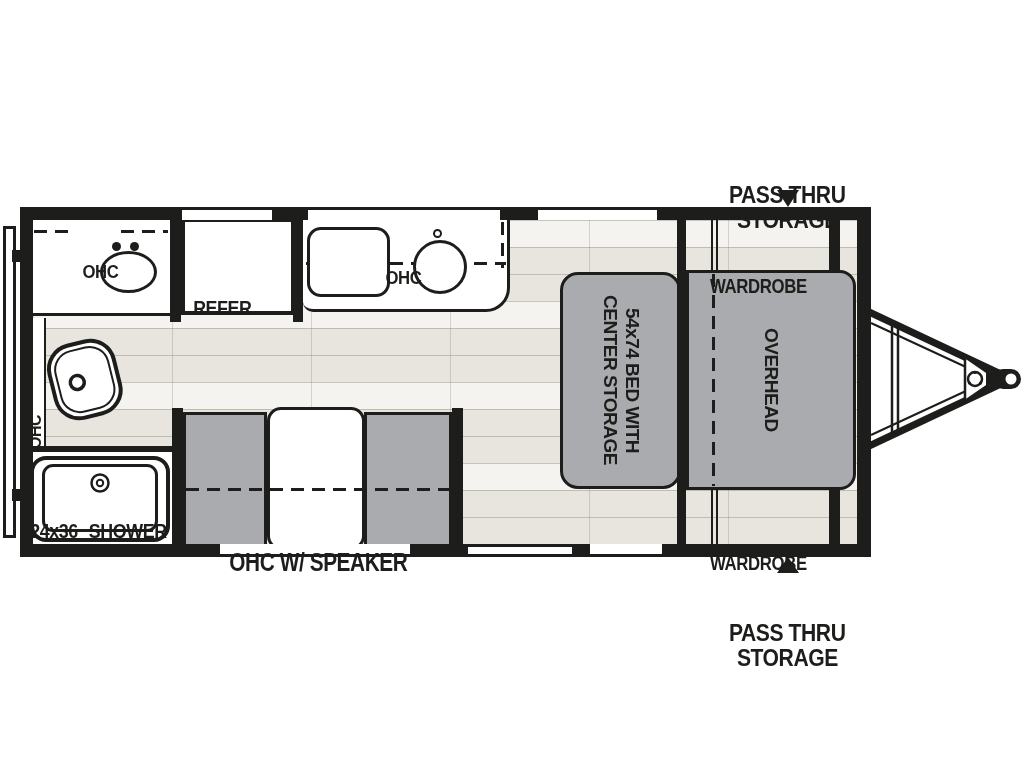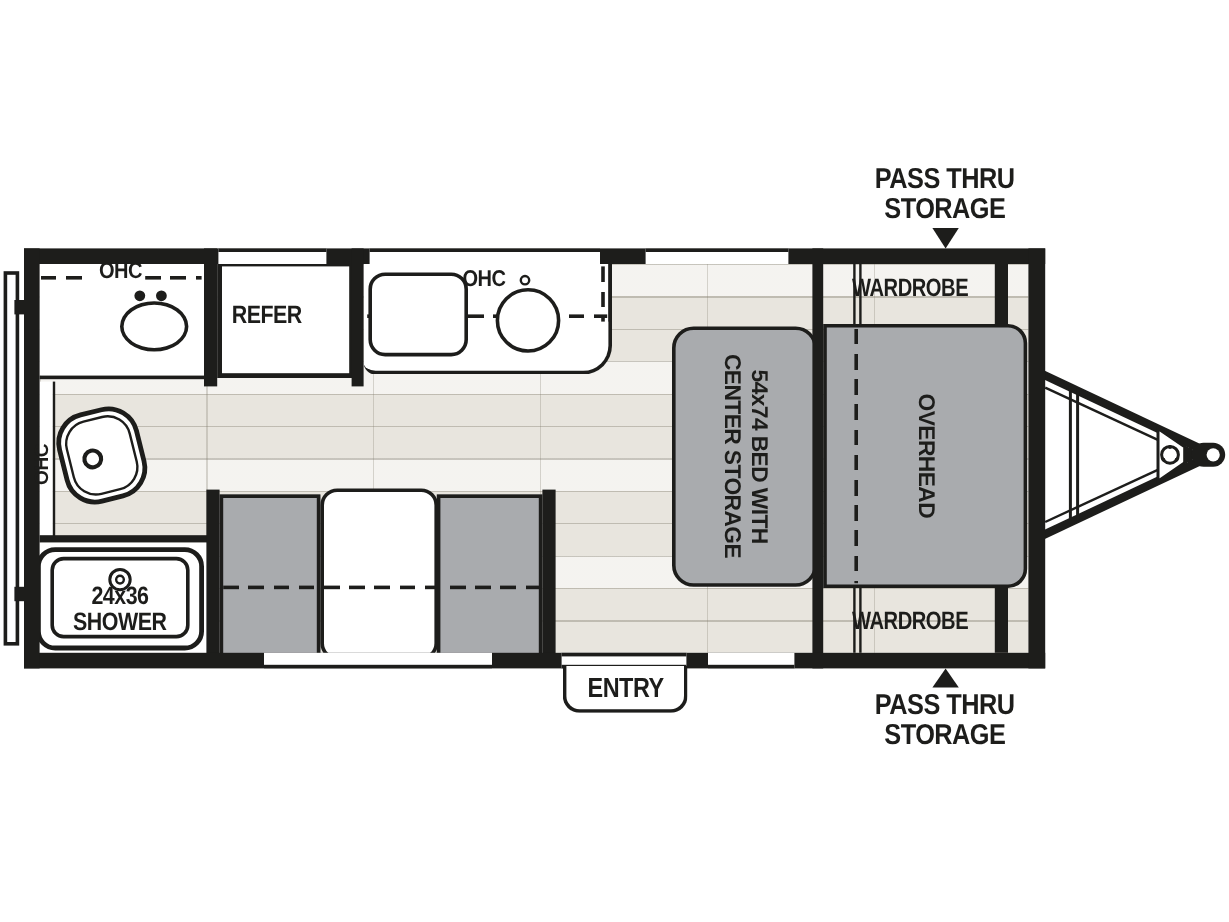--- a/index.html
+++ b/index.html
@@ -14,21 +14,21 @@
   .win-both{position:absolute;background:#fff;border-top:3px solid #1d1d1b;border-bottom:3px solid #1d1d1b;z-index:25;}
   .floor{position:absolute;z-index:1;background-color:#e8e5de;background-image:
      repeating-linear-gradient(180deg, rgba(125,120,105,.38) 0 1px, transparent 1px 27px),
      repeating-linear-gradient(90deg, rgba(125,120,105,.28) 0 1px, transparent 1px 139px),
      repeating-linear-gradient(180deg, rgba(255,255,255,.55) 0 27px, transparent 27px 81px);}
   .whitebox{position:absolute;background:#fff;z-index:10;}
   .graybox{position:absolute;background:#a9abae;border:3.5px solid #1d1d1b;z-index:10;}
   .dash-h{position:absolute;height:3px;z-index:15;background:repeating-linear-gradient(90deg,#1d1d1b 0 13px,transparent 13px 21px);}
   .dash-v{position:absolute;width:3px;z-index:15;background:repeating-linear-gradient(180deg,#1d1d1b 0 13px,transparent 13px 21px);}
   .lbl{position:absolute;z-index:30;display:flex;align-items:center;justify-content:center;
-       font-weight:700;letter-spacing:-0.5px;line-height:1.05;text-align:center;color:#1d1d1b;}
+       font-weight:700;letter-spacing:-0.5px;line-height:1.05;text-align:center;color:#1d1d1b;margin-top:45px;}
   .sx80{transform:scaleX(.80);} .sx85{transform:scaleX(.85);} .sx88{transform:scaleX(.88);}
   .vtext{writing-mode:vertical-rl;text-align:center;font-weight:700;letter-spacing:-0.5px;}
   .vflip{writing-mode:vertical-rl;transform:rotate(180deg);font-weight:700;letter-spacing:-0.5px;}
   .tri-down{position:absolute;width:0;height:0;border-left:11px solid transparent;border-right:11px solid transparent;border-top:17px solid #1d1d1b;z-index:30;}
   .tri-up{position:absolute;width:0;height:0;border-left:11px solid transparent;border-right:11px solid transparent;border-bottom:16px solid #1d1d1b;z-index:30;}
   .flex-c{display:flex;align-items:center;justify-content:center;}
 </style>
 </head>
 <body>
 
@@ -71,31 +71,34 @@
   <div class="wall" style="left:33px;top:446px;width:148px;height:6px;"></div>
 
   <div class="whitebox" style="left:33px;top:452px;width:148px;height:92px;z-index:9;"></div>
 
   <div class="whitebox" style="left:30px;top:456px;width:140px;height:86px;border:4px solid #1d1d1b;border-radius:16px;z-index:11;"></div>
   <div class="whitebox" style="left:42px;top:464px;width:116px;height:68px;border:3px solid #1d1d1b;border-radius:11px;z-index:12;"></div>
   <svg class="abs" style="left:88px;top:471px;z-index:31;" width="24" height="24" viewBox="0 0 24 24">
     <circle cx="12" cy="12" r="8.5" fill="none" stroke="#1d1d1b" stroke-width="2.5"></circle>
     <circle cx="12" cy="12" r="3.2" fill="none" stroke="#1d1d1b" stroke-width="2"></circle>
   </svg>
-  <div class="lbl" style="left:30px;top:482px;width:140px;height:52px;flex-direction:column;">
+  <div class="lbl" style="left:30px;top:460px;width:140px;height:52px;flex-direction:row;">
     <span class="sx85" style="display:block;font-size:21px;">24x36</span>
     <span class="sx85" style="display:block;font-size:21px;">SHOWER</span>
   </div>
 
   <div class="wall" style="left:172px;top:408px;width:11px;height:141px;"></div>
   <div class="graybox" style="left:183px;top:412px;width:84px;height:136px;border-width:3px;"></div>
   <div class="graybox" style="left:364px;top:412px;width:88px;height:136px;border-width:3px;"></div>
   <div class="whitebox" style="left:267px;top:407px;width:98px;height:143px;border:3.5px solid #1d1d1b;border-radius:14px;z-index:11;"></div>
   <div class="wall" style="left:452px;top:408px;width:11px;height:141px;"></div>
   <div class="dash-h" style="left:186px;top:488px;width:266px;z-index:14;"></div>
+  <div class="lbl" style="left:196px;top:502px;width:244px;height:32px;z-index:30;">
+    <span class="sx80" style="display:block;font-size:26px;white-space:nowrap;">OHC W/ SPEAKER</span>
+  </div>
 
   <div class="graybox flex-c" style="left:560px;top:272px;width:121px;height:217px;border-radius:18px;">
     <div class="vtext" style="font-size:19px;line-height:22px;">
       <span style="display:block;">54x74 BED WITH</span>
       <span style="display:block;">CENTER STORAGE</span>
     </div>
   </div>
 
   <div class="wall" style="left:677px;top:207px;width:9px;height:350px;"></div>
   <div class="thin" style="left:711px;top:220px;width:2px;height:50px;"></div>
@@ -157,23 +160,20 @@
     <span class="sx88" style="display:block;font-size:24px;white-space:nowrap;">STORAGE</span>
   </div>
   <div class="tri-down" style="left:777px;top:190px;"></div>
 
   <div class="tri-up" style="left:777px;top:557px;"></div>
   <div class="lbl" style="left:700px;top:574px;width:175px;height:52px;flex-direction:column;">
     <span class="sx88" style="display:block;font-size:24px;white-space:nowrap;">PASS THRU</span>
     <span class="sx88" style="display:block;font-size:24px;white-space:nowrap;">STORAGE</span>
   </div>
 
-  <div class="lbl" style="left:469px;top:555px;width:104px;height:39px;background:#fff;border:3.5px solid #1d1d1b;border-top:none;border-radius:0 0 14px 14px;z-index:28;">
-    <span class="sx85" style="display:block;font-size:23px;">ENTRY</span>
-  </div>
 
   <div class="lbl" style="left:60px;top:215px;width:80px;height:24px;">
     <span class="sx88" style="display:block;font-size:19px;">OHC</span>
   </div>
   <div class="lbl" style="left:169px;top:250px;width:106px;height:26px;">
     <span class="sx85" style="display:block;font-size:21px;">REFER</span>
   </div>
   <div class="lbl" style="left:368px;top:221px;width:70px;height:24px;z-index:30;">
     <span class="sx88" style="display:block;font-size:19px;">OHC</span>
   </div>

